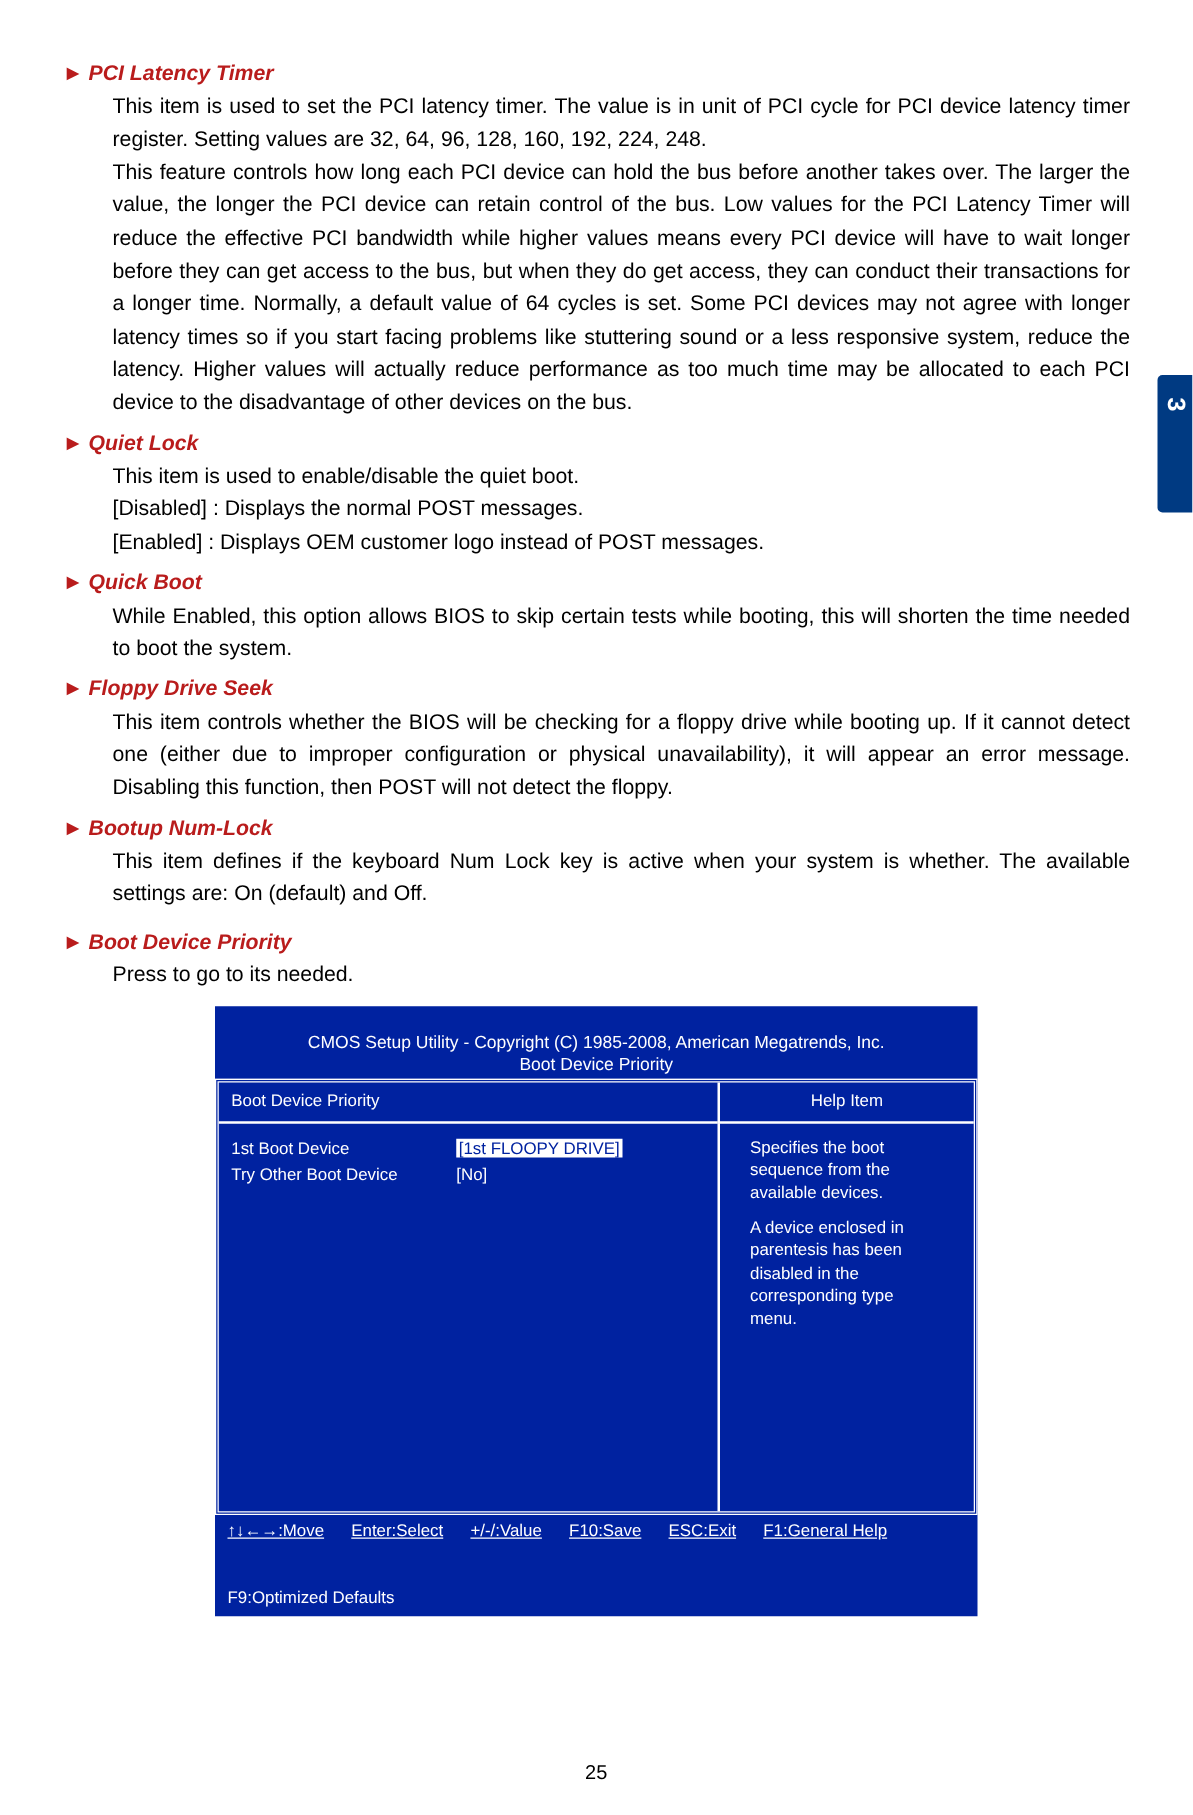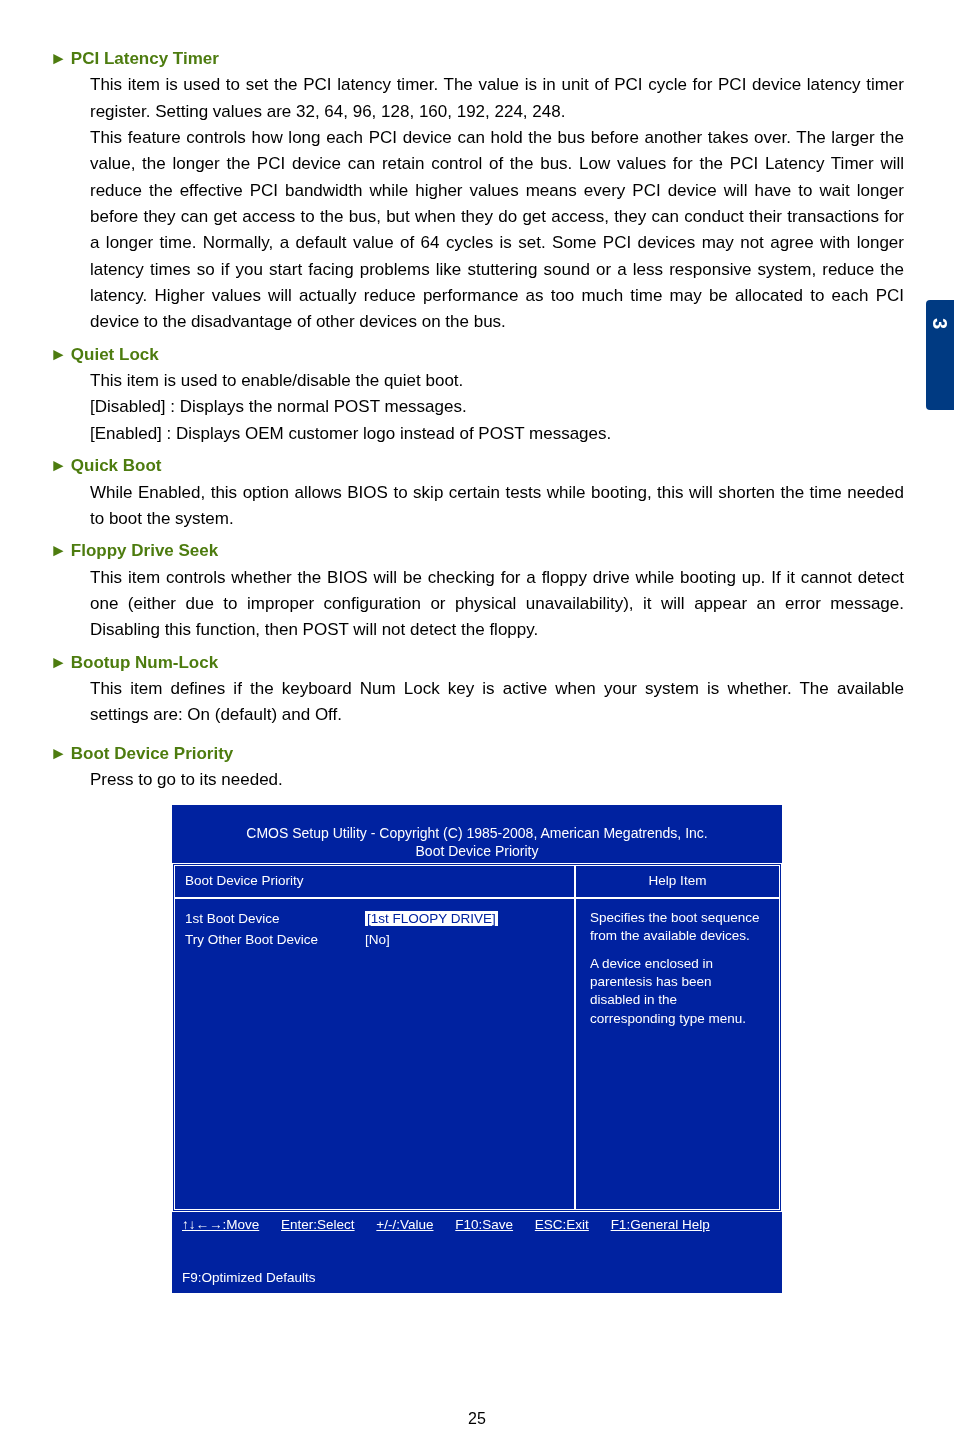--- a/index.html
+++ b/index.html
@@ -8,23 +8,24 @@
     width: 954px;
     height: 1452px;
     padding: 40px 50px 30px 50px;
     position: relative;
     background: #fff;
     color: #000;
     font-size: 17px;
     line-height: 1.55;
   }
   .section-heading {
-    color: #4d7c0f;
+    color: #b91c1c;
     font-weight: bold;
     margin-top: 6px;
+    font-style: italic;
   }
   .section-heading .arrow { margin-right: 4px; }
   .section-body {
     margin-left: 40px;
     text-align: justify;
   }
   .side-tab {
     position: absolute;
     right: 0;
     top: 300px;
@@ -63,21 +64,21 @@
     flex: 1;
     color: #fff;
     font-size: 13.5px;
     padding: 6px 10px;
   }
   .bios-right {
     width: 205px;
     border-left: 2px solid #fff;
     color: #fff;
     font-size: 13.5px;
-    padding: 6px 14px;
+    padding: 6px 24px;
   }
   .bios-header-row .bios-left,
   .bios-header-row .bios-right {
     border-bottom: 2px solid #fff;
     padding: 5px 10px;
   }
   .bios-header-row .bios-right { text-align: center; }
   .bios-body { min-height: 310px; }
   .bios-body .bios-left { padding-top: 10px; }
   .bios-body .bios-right { padding-top: 10px; line-height:1.35; }

